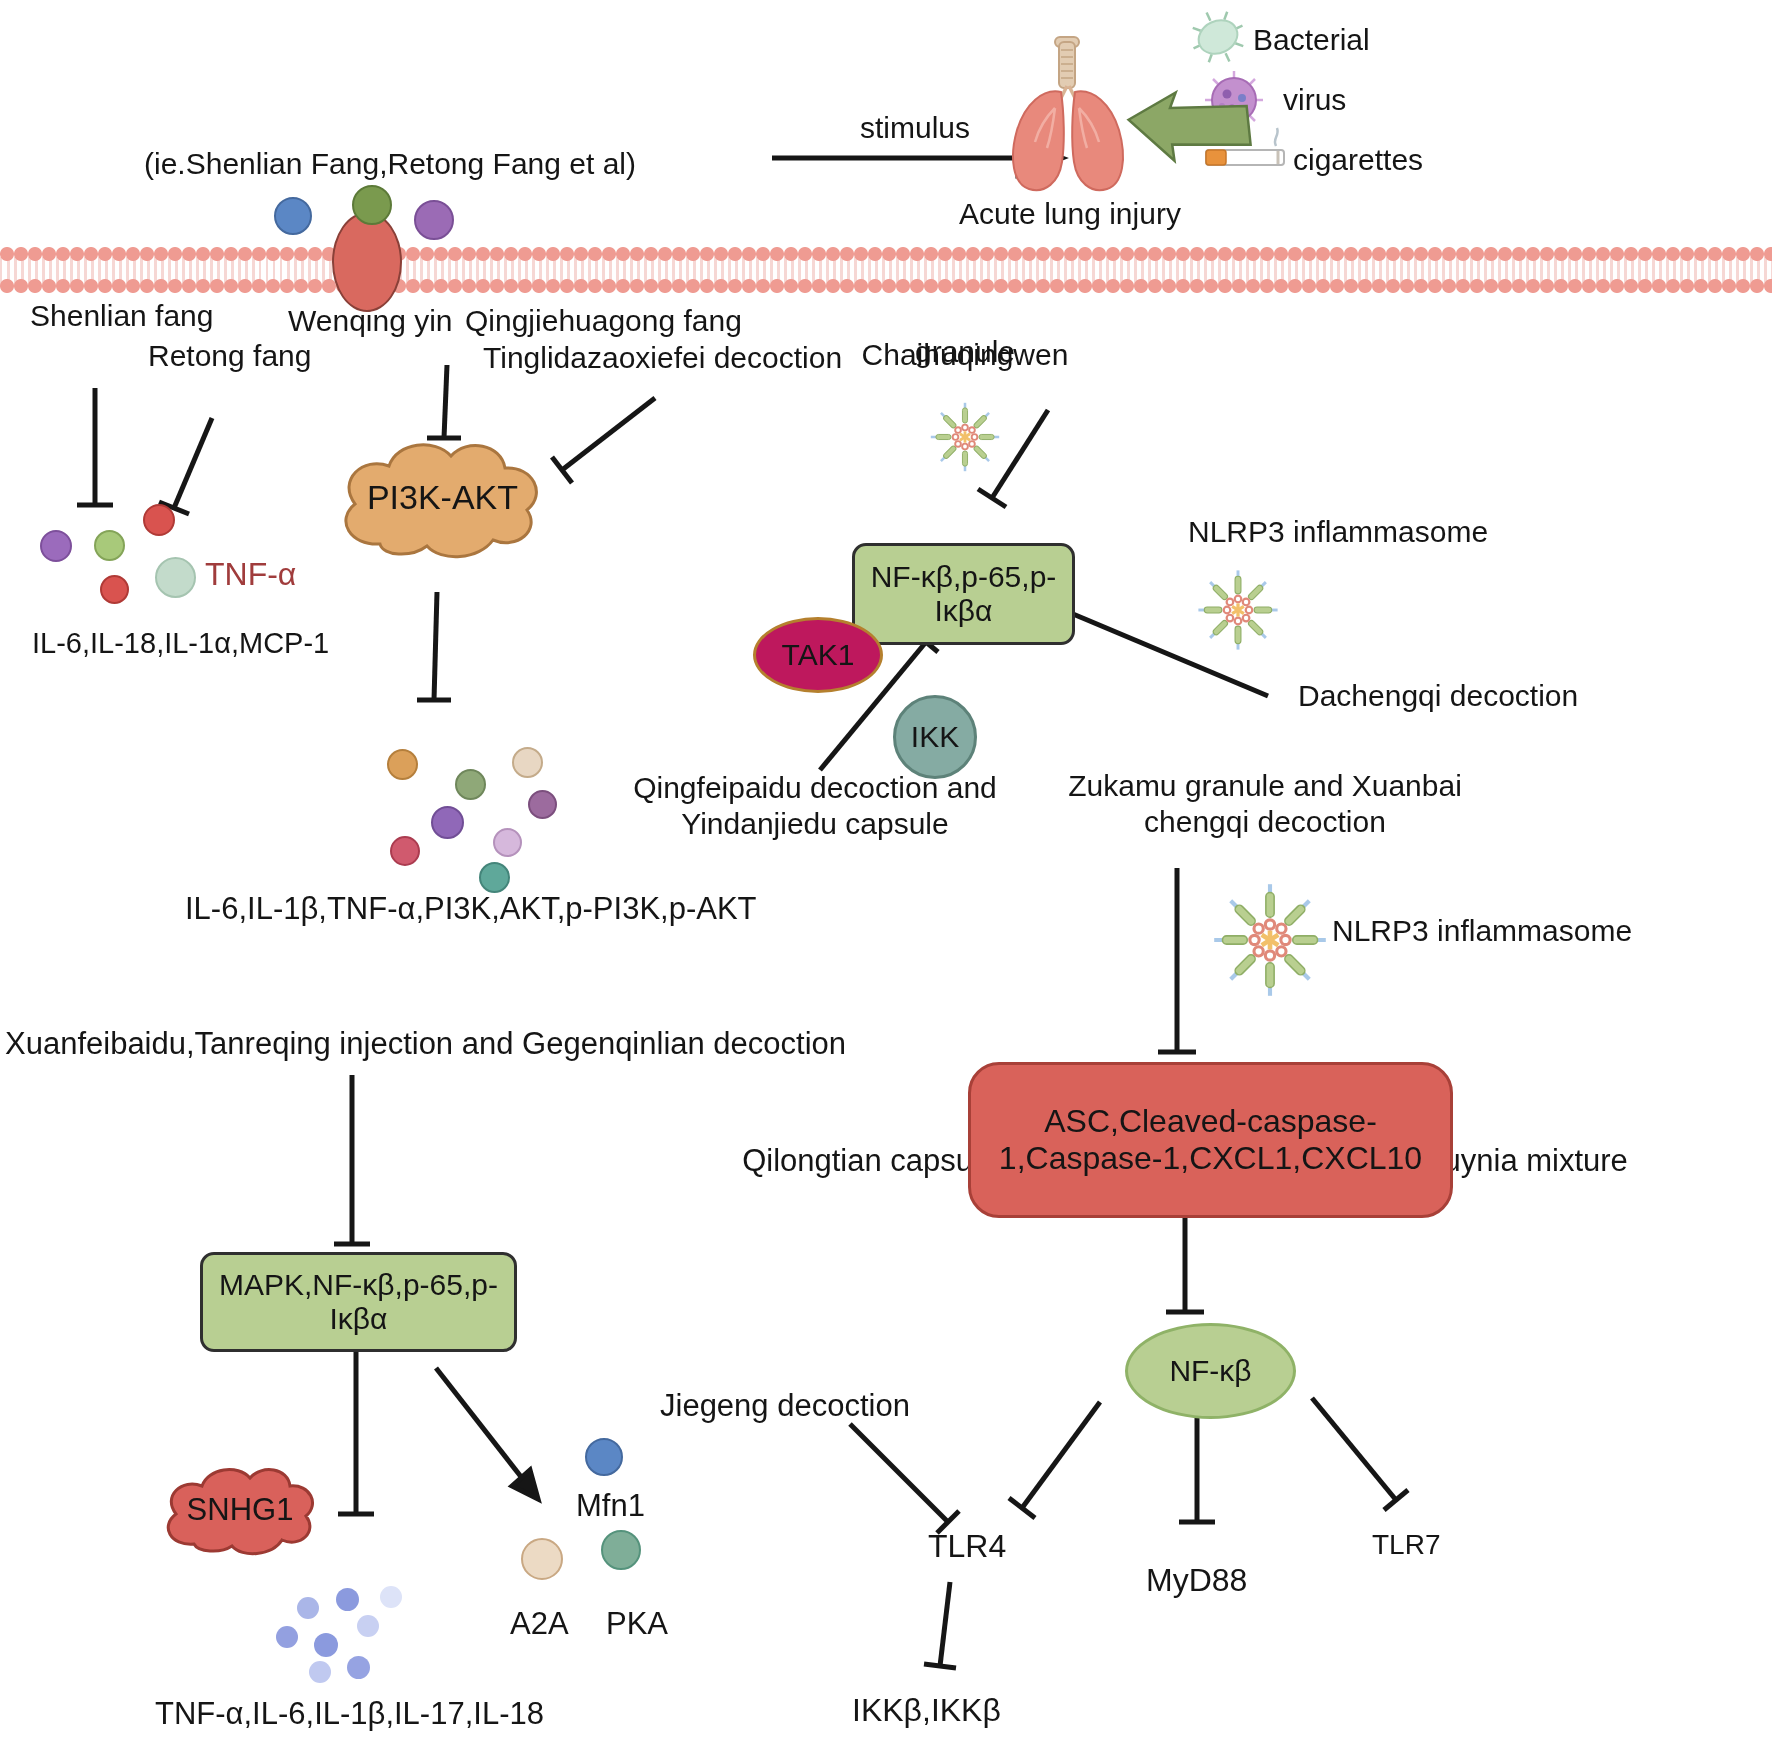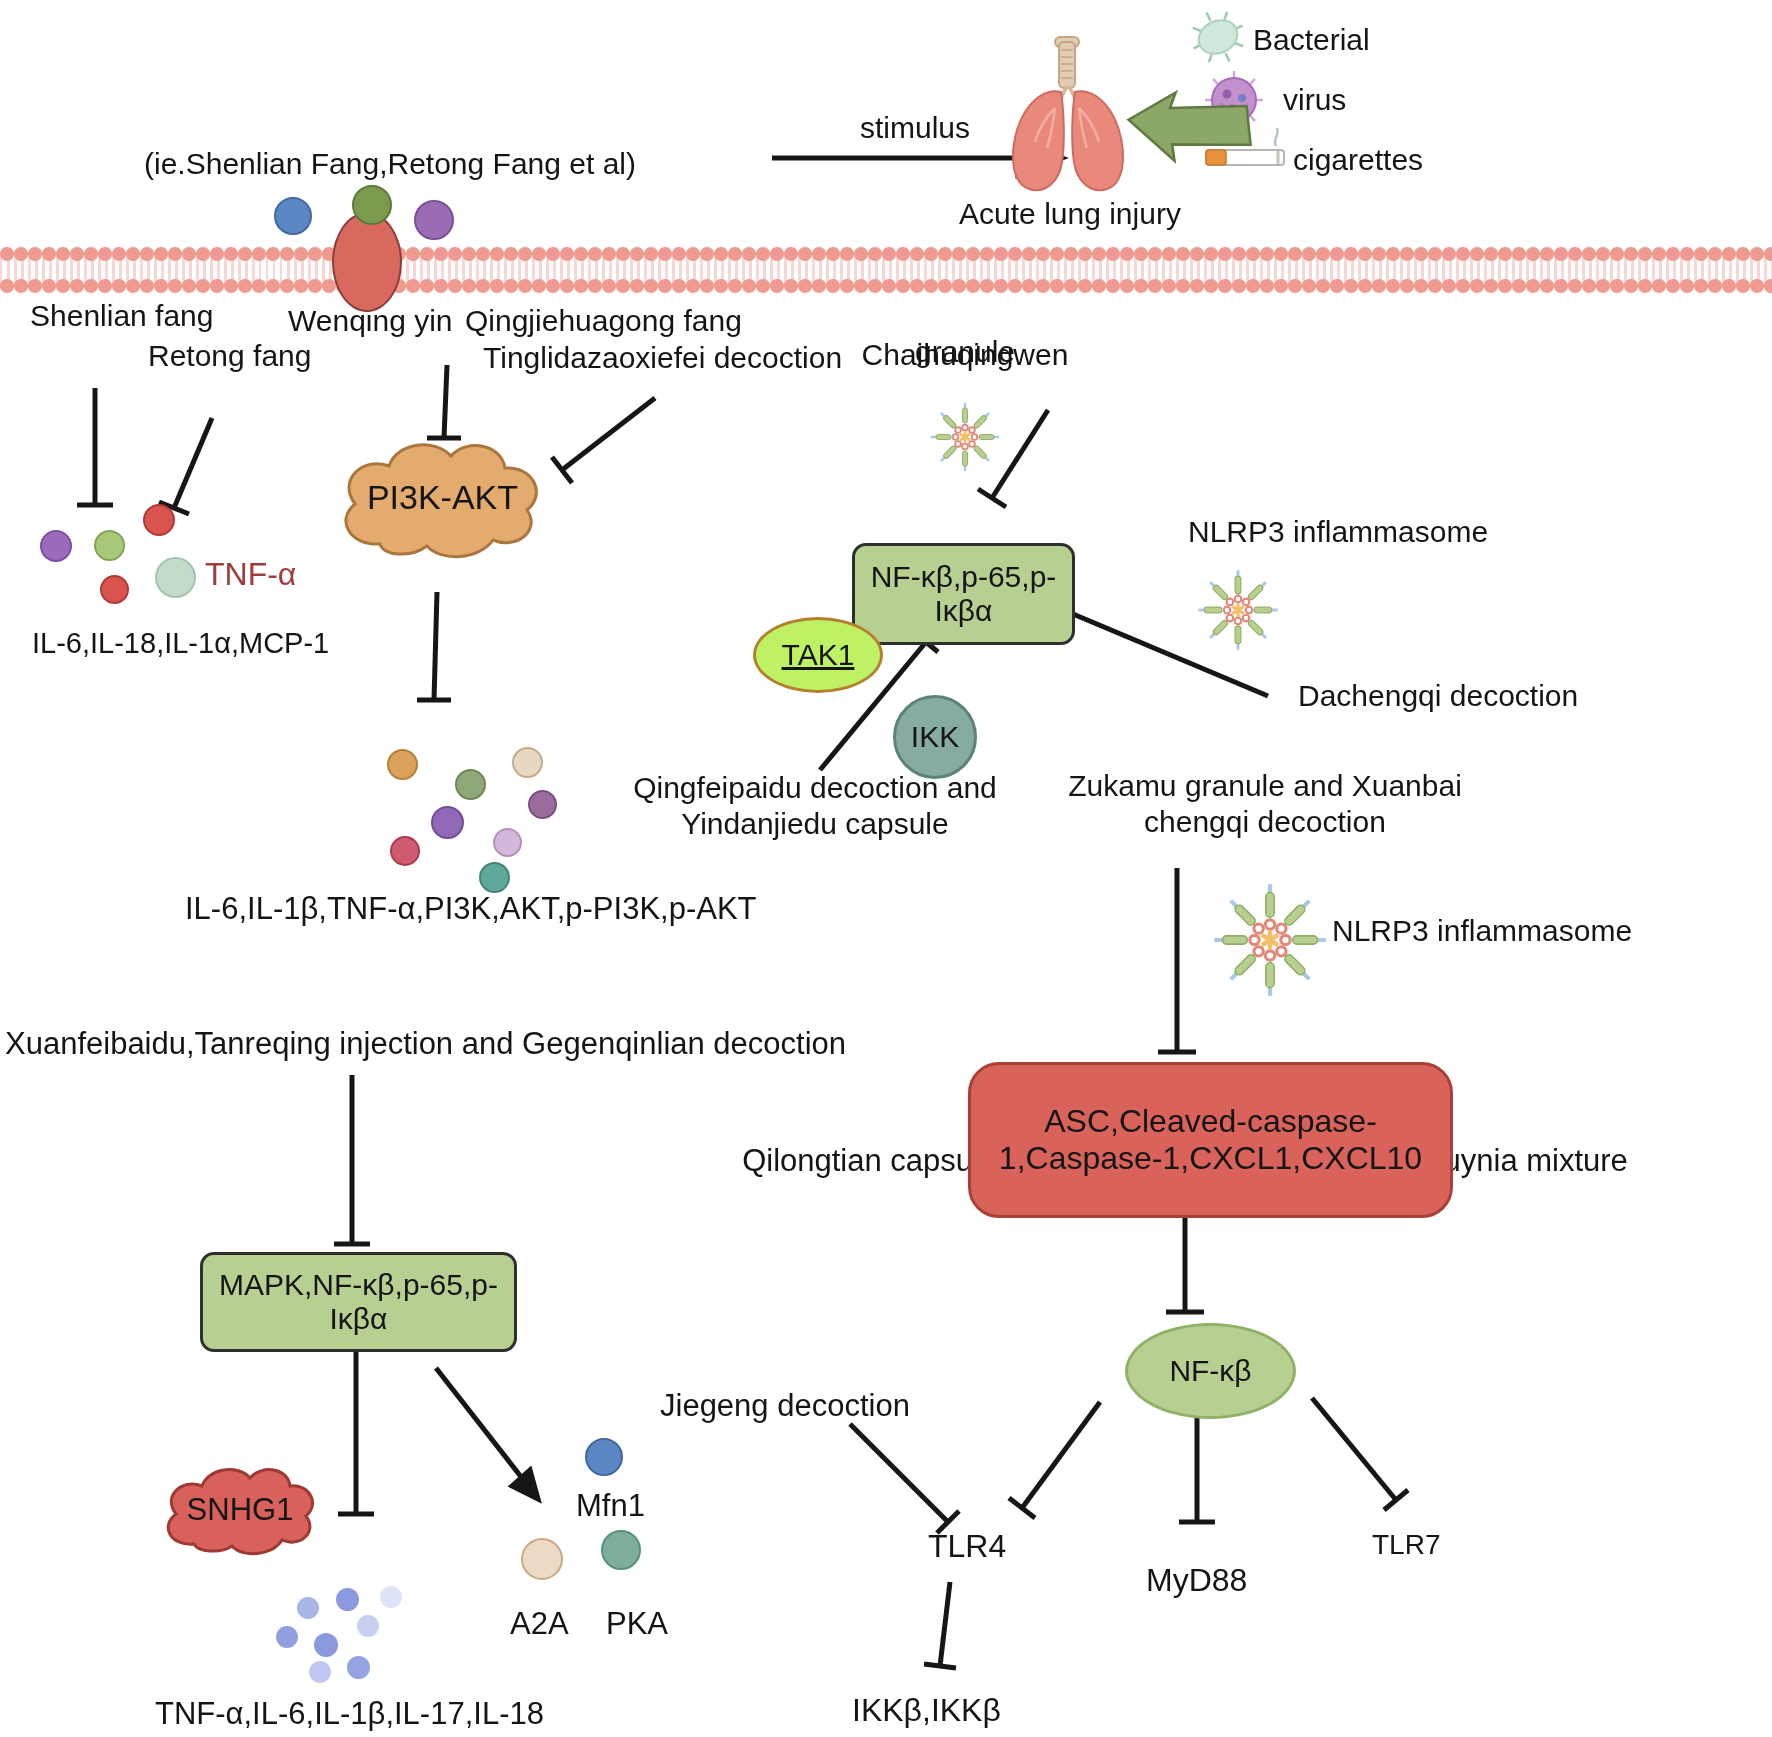--- a/index.html
+++ b/index.html
@@ -231,21 +231,21 @@
   <div class="dot" style="left:455px;top:769px;width:27px;height:27px;background:#8fa878;border:2px solid #6f875b;"></div>
   <div class="dot" style="left:512px;top:747px;width:27px;height:27px;background:#e8d7c3;border:2px solid #c4ab8a;"></div>
   <div class="dot" style="left:528px;top:790px;width:25px;height:25px;background:#9c6b9e;border:2px solid #7c4f7e;"></div>
   <div class="dot" style="left:431px;top:806px;width:29px;height:29px;background:#9068b8;border:2px solid #714e96;"></div>
   <div class="dot" style="left:390px;top:836px;width:26px;height:26px;background:#d05a6e;border:2px solid #ab3c50;"></div>
   <div class="dot" style="left:493px;top:828px;width:25px;height:25px;background:#d6b8dc;border:2px solid #b592bc;"></div>
   <div class="dot" style="left:479px;top:862px;width:27px;height:27px;background:#5fa89a;border:2px solid #44857a;"></div>
   <div class="lbl" style="left:185px;top:891px;font-size:31px;">IL-6,IL-1β,TNF-α,PI3K,AKT,p-PI3K,p-AKT</div>
 
   <div class="gbox" style="left:852px;top:503px;width:205px;height:92px;padding:2px 6px;margin-top:40px;">NF-κβ,p-65,p-Iκβα</div>
-  <div class="ell" style="left:753px;top:617px;width:124px;height:70px;background:#bef264;border:3px solid #b5802e;text-decoration:underline;">TAK1</div>
+  <div class="ell" style="left:753px;top:617px;width:124px;height:70px;background:#be185d;border:3px solid #b5802e;">TAK1</div>
   <div class="ell" style="left:893px;top:695px;width:78px;height:78px;background:#85aba3;border:3px solid #5d8279;">IKK</div>
   <div class="lbl ctr" style="left:615px;top:770px;width:400px;">Qingfeipaidu decoction and</div>
   <div class="lbl ctr" style="left:615px;top:806px;width:400px;">Yindanjiedu capsule</div>
   <div class="lbl" style="left:1188px;top:514px;">NLRP3 inflammasome</div>
   <div class="lbl" style="left:1298px;top:678px;">Dachengqi decoction</div>
 
   <svg style="left:927px;top:399px;" width="76" height="76" viewBox="-60 -60 120 120">
     <g stroke="#a9c9e9" stroke-width="4">
       <line x1="0" y1="-22" x2="0" y2="-54"></line>
         <line x1="0" y1="22" x2="0" y2="54"></line>

